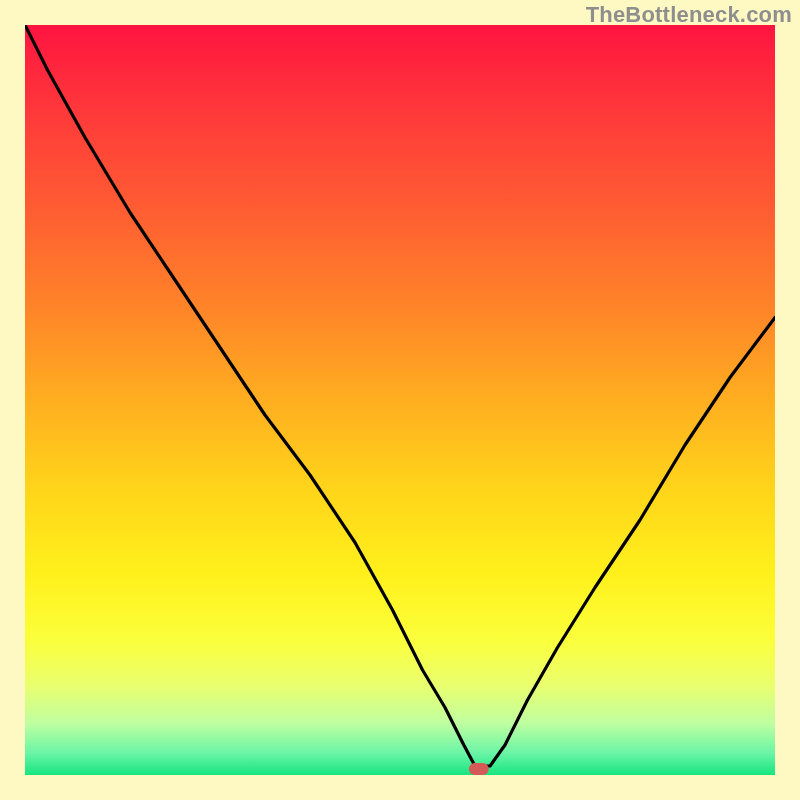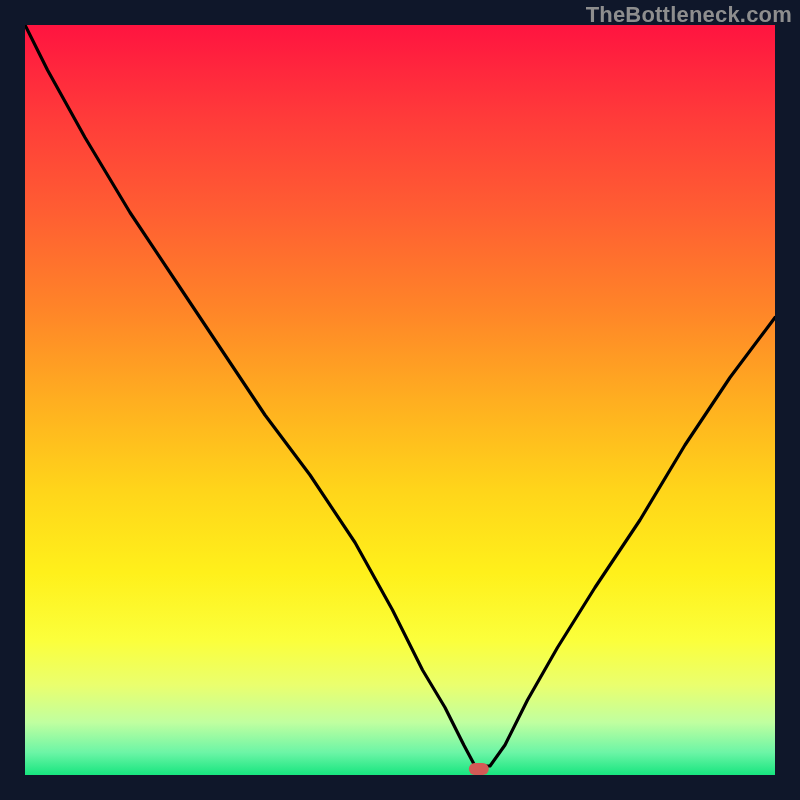--- a/index.html
+++ b/index.html
@@ -9,21 +9,21 @@
     height: 800px;
     background: #000;
     overflow: hidden;
   }
   .frame {
     position: absolute;
     left: 0;
     top: 0;
     width: 800px;
     height: 800px;
-    background: #0f172a;
+    background: #fef9c3;
   }
   .plot-area {
     position: absolute;
     left: 25px;
     top: 25px;
     width: 750px;
     height: 750px;
   }
   .watermark {
     position: absolute;

